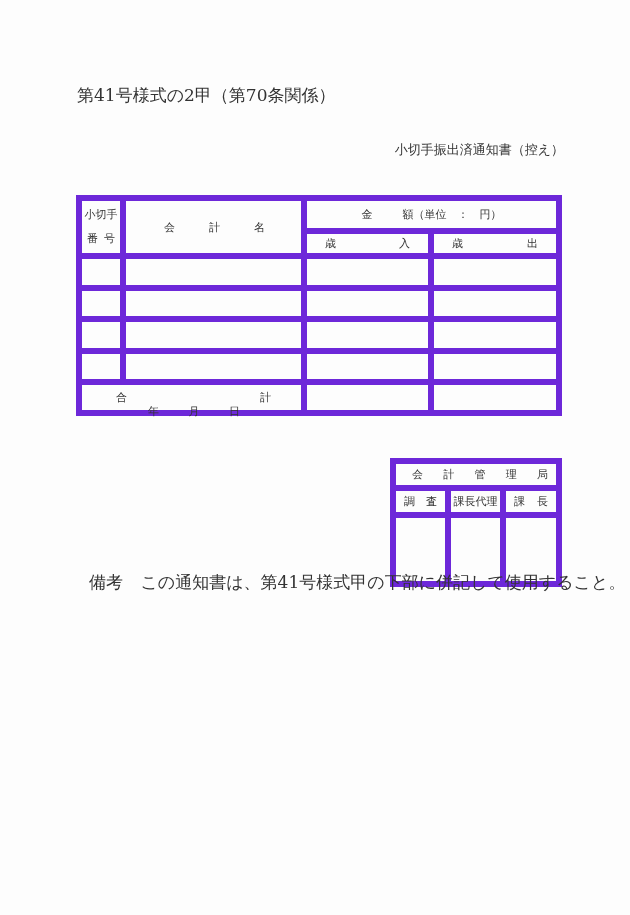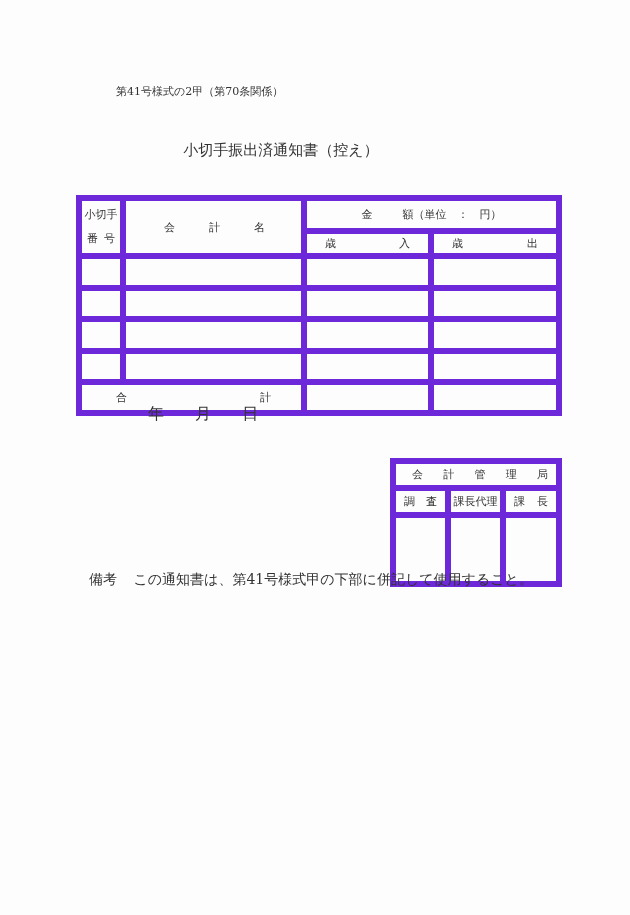--- a/index.html
+++ b/index.html
@@ -3,22 +3,22 @@
 <meta charset="utf-8">
 <style>
   html, body { margin: 0; padding: 0; background: #fdfdfd; }
   body {
     width: 630px; height: 915px; position: relative; overflow: hidden;
     font-family: "DejaVu Serif", "Liberation Serif", serif;
     color: #333;
     font-size: 11px;
   }
   .abs { position: absolute; white-space: nowrap; }
-  .form-no { left: 77px; top: 84px; font-size: 11px; margin-left: 39px; }
-  .title { left: 0; width: 566px; top: 141px; text-align: center; font-size: 15px; padding-left: 0; }
+  .form-no { left: 77px; top: 84px; font-size: 17px; }
+  .title { left: 0; width: 566px; top: 141px; text-align: right; font-size: 13px; padding-left: 0; }
   .title span { position: relative; left: -2px; }
 
   table { border-collapse: collapse; position: absolute; table-layout: fixed; }
   td { border: 6px solid #6d28d9; padding: 0; font-size: 11px; color: #333; }
 
   .main { left: 76px; top: 195px; width: 481px; }
   .main col.c1 { width: 44px; }
   .main col.c2 { width: 181px; }
   .main col.c3 { width: 127px; }
   .main col.c4 { width: 128px; }
@@ -30,36 +30,36 @@
   .hdr-name .spread { padding: 0 36px 0 38px; }
   .hdr-amount { height: 26px; }
   .hdr-amount .inner { display: flex; justify-content: center; gap: 0; }
   .hdr-amount .inner .k1 { margin-right: 30px; }
   .sub { height: 25px; }
   .sub .spread { padding: 0 18px; }
   .body-row td { height: 25.5px; }
   .total-row td { height: 25px; }
   .total-row .spread { padding: 0 30px 0 34px; }
 
-  .date { top: 404px; left: 148px; font-size: 16px; }
+  .date { top: 404px; left: 148px; font-size: 11px; }
   .date span { display: inline-block; }
   .date .y { margin-right: 26px; }
   .date .m { margin-right: 26px; }
 
   .approval { left: 390px; top: 458px; width: 167px; }
   .approval col.a1 { width: 55px; }
   .approval col.a2 { width: 55px; }
   .approval col.a3 { width: 56px; }
   .ap-head td { height: 21px; }
   .ap-head .spread { padding: 0 8px 0 16px; }
   .ap-sub td { height: 21px; text-align: center; }
   .ap-sub .spread { padding: 0 8px; }
   .ap-sign td { height: 63px; }
 
-  .note { left: 89px; top: 571px; font-size: 14px; }
+  .note { left: 89px; top: 571px; font-size: 17px; }
   .note .label { margin-right: 12px; }
 </style>
 </head>
 <body>
 
 <div class="abs form-no">第41号様式の2甲（第70条関係）</div>
 <div class="abs title"><span>小切手振出済通知書（控え）</span></div>
 
 <table class="main">
   <colgroup>

